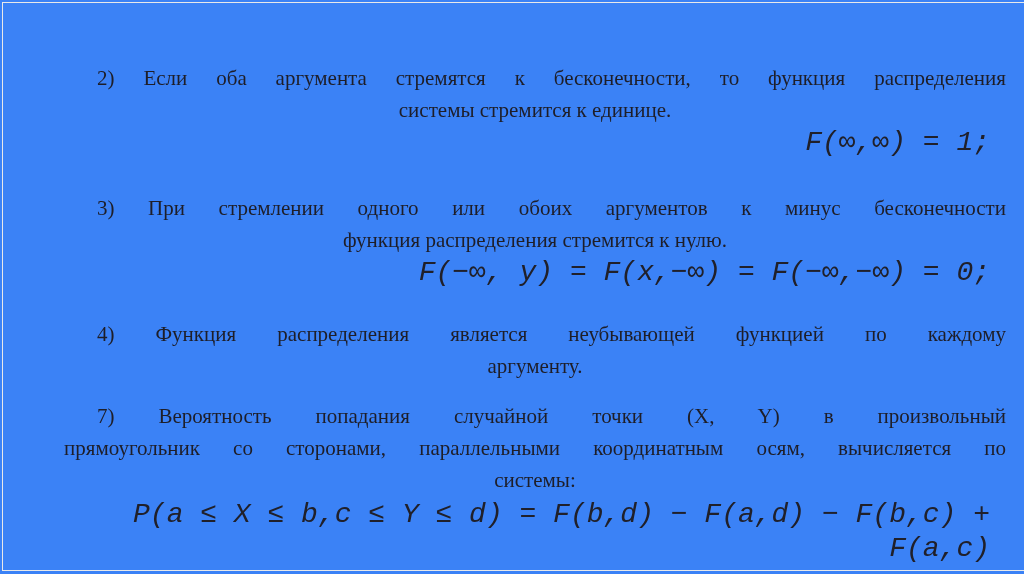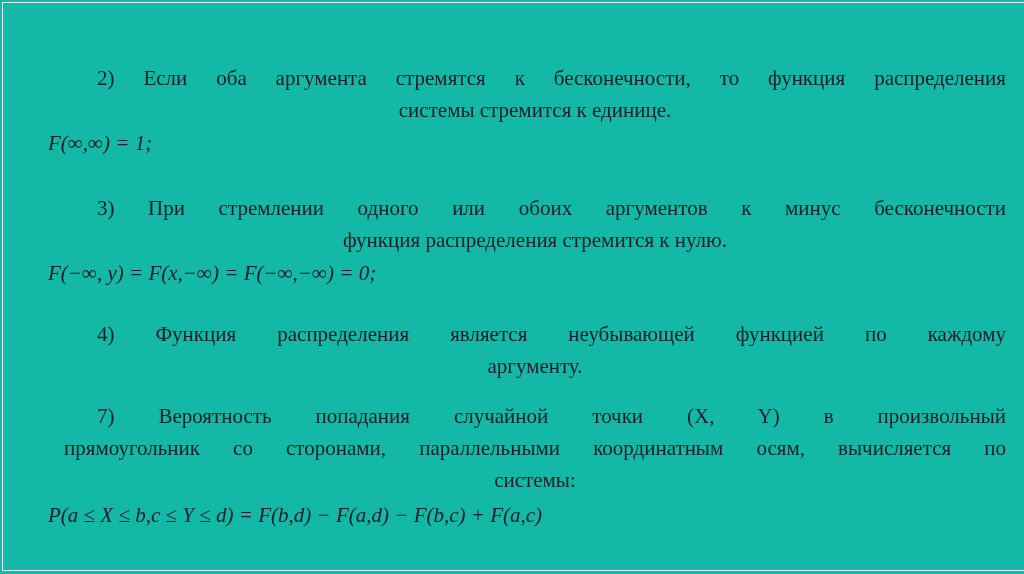--- a/index.html
+++ b/index.html
@@ -1,20 +1,20 @@
 <!DOCTYPE html>
 <html lang="ru"><head>
 <meta charset="utf-8">
 <style>
   html, body { margin: 0; padding: 0; background: #ffffff; }
   .slide {
     position: relative;
     width: 1024px;
     height: 574px;
-    background: #14b8a6;
+    background: #3b82f6;
     overflow: hidden;
     font-family: "Liberation Serif", "DejaVu Serif", serif;
     color: #1e1e28;
   }
   
   .frame {
     position: absolute;
     left: 2px; top: 2px; right: 0; bottom: 3px;
     border-top: 1px solid #e9e9e9;
     border-left: 1px solid #e9e9e9;
@@ -30,25 +30,26 @@
     line-height: 32px;
   }
   .para { margin: 0; }
   .line { white-space: normal; }
   .line.just { text-align: justify; text-align-last: justify; }
   .line.first { text-indent: 33px; }
   .line.last { text-align: center; }
   .formula {
     position: relative;
     left: -16px;
-    text-align: left;
+    text-align: right;
     font-style: italic;
-    font-size: 21px;
+    font-size: 28px;
     line-height: 34px;
     color: #20202a;
+    font-family: Liberation Mono, monospace;
   }
   .mt32 { margin-top: 32px; }
   .mt28 { margin-top: 28px; }
   .mt18 { margin-top: 18px; }
   .mt2  { margin-top: 2px; }
 </style>
 </head>
 <body>
 
 <div class="slide">

